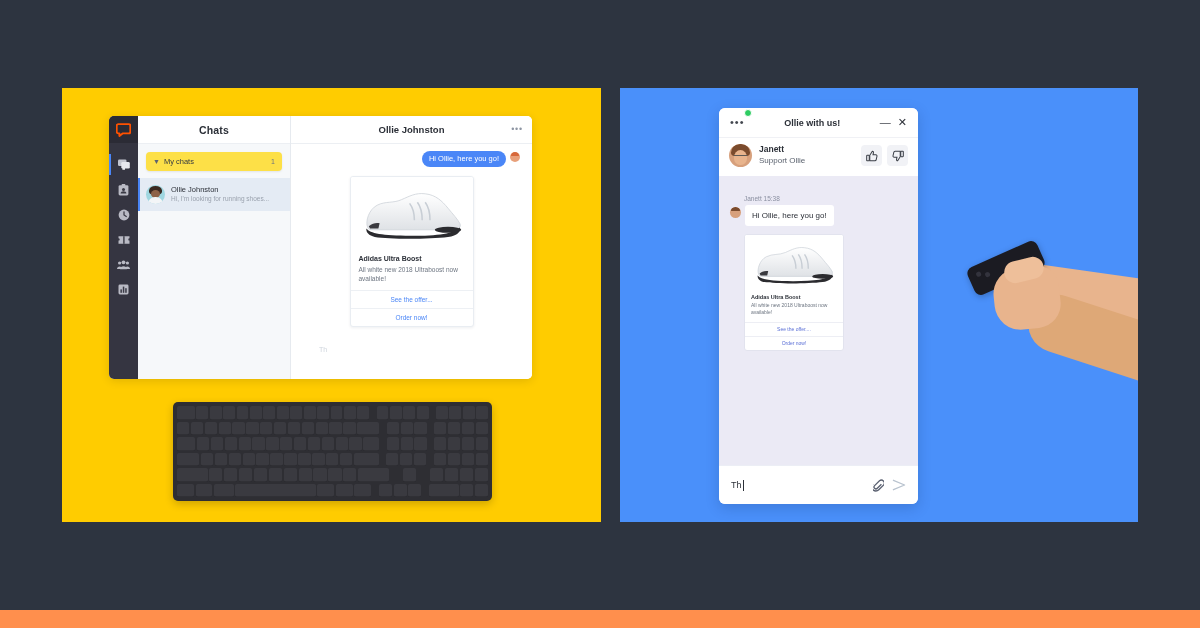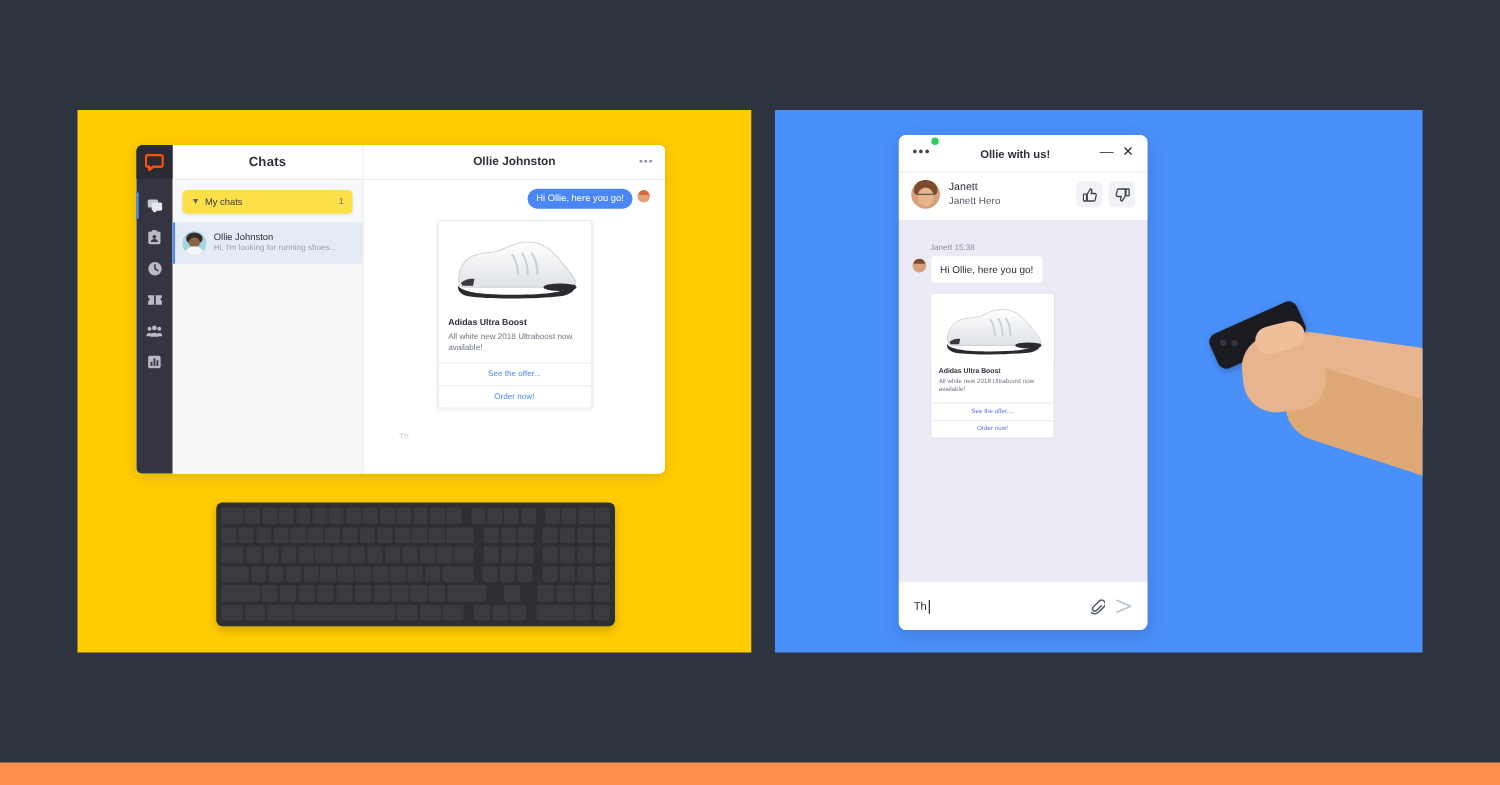--- a/index.html
+++ b/index.html
@@ -166,21 +166,21 @@
     overflow:hidden;flex:0 0 23px;margin-right:7px;
   }
   .agent-av .ha{position:absolute;left:2px;top:0px;width:19px;height:12px;border-radius:10px 10px 4px 4px;background:#7a4b2d;}
   .agent-av .fa{position:absolute;left:5px;top:6px;width:13px;height:15px;border-radius:50% 50% 45% 45%;background:#e8b48d;}
   .agent-av .gl{position:absolute;left:5px;top:11px;width:13px;height:3px;border-top:1.2px solid #5d5a57;}
   .agent-dot{
     position:absolute;left:25px;top:1px;width:6px;height:6px;border-radius:50%;
     background:#2ecc62;border:1px solid #fff;
   }
   .agent-meta{flex:1;min-width:0;}
-  .agent-name{font-size:8.5px;font-weight:normal;color:#2c3038;line-height:1.35;}
+  .agent-name{font-size:8.5px;font-weight:bold;color:#2c3038;line-height:1.35;}
   .agent-role{font-size:8px;color:#5b626e;line-height:1.35;}
   .rate-btn{
     width:21px;height:21px;border-radius:4px;background:#f1f2f6;
     display:flex;align-items:center;justify-content:center;margin-left:5px;
     color:#3b3f47;
   }
   .w-body{flex:1;padding:10px 11px 0 11px;overflow:hidden;position:relative;}
   .m-out-row{display:flex;justify-content:flex-end;}
   .m-out{
     background:#5a22ee;color:#fff;border-radius:3px;padding:5px 7px;
@@ -542,21 +542,21 @@
 
       <div class="w-agent">
         <div class="agent-av">
           <div class="ha"></div>
             <div class="fa"></div>
             <div class="gl"></div>
         </div>
         <div class="agent-dot"></div>
         <div class="agent-meta">
           <div class="agent-name">Janett</div>
-          <div class="agent-role">Janett Hero</div>
+          <div class="agent-role">Support Ollie</div>
         </div>
         <div class="rate-btn">
           <svg width="12" height="12" viewBox="0 0 14 14" fill="none" stroke="#3b3f47" stroke-width="1.2">
             <path d="M4.4 12.6V6.2l3-4.8c.9 0 1.5.7 1.3 1.7l-.5 2.5h3.3c.9 0 1.5.8 1.3 1.7l-.9 4c-.1.7-.7 1.3-1.5 1.3z"></path>
             <rect x="0.8" y="6.2" width="3" height="6.4" rx="0.7"></rect>
           </svg>
         </div>
         <div class="rate-btn">
           <svg width="12" height="12" viewBox="0 0 14 14" fill="none" stroke="#3b3f47" stroke-width="1.2">
             <path d="M9.6 1.4v6.4l-3 4.8c-.9 0-1.5-.7-1.3-1.7l.5-2.5H2.5c-.9 0-1.5-.8-1.3-1.7l.9-4c.1-.7.7-1.3 1.5-1.3z"></path>

